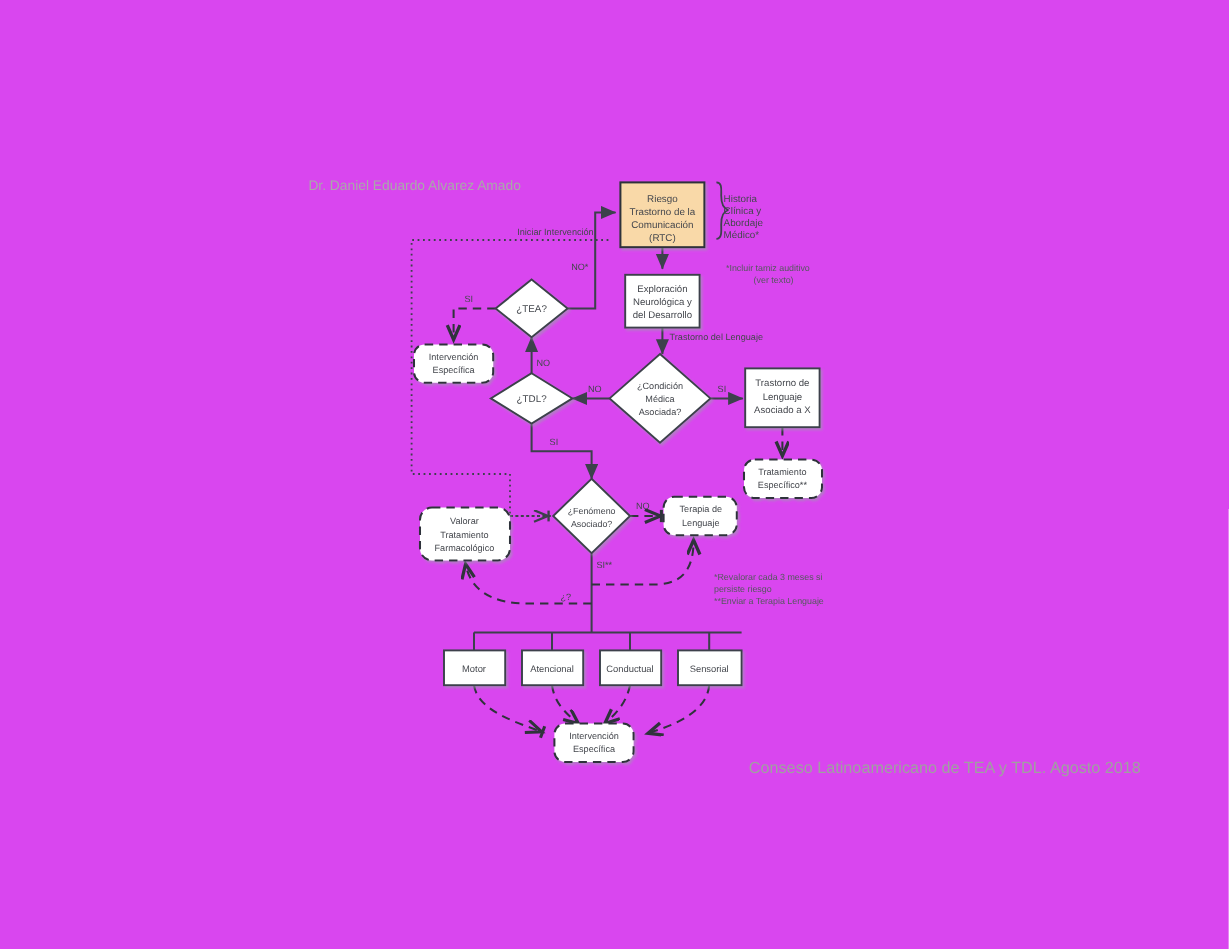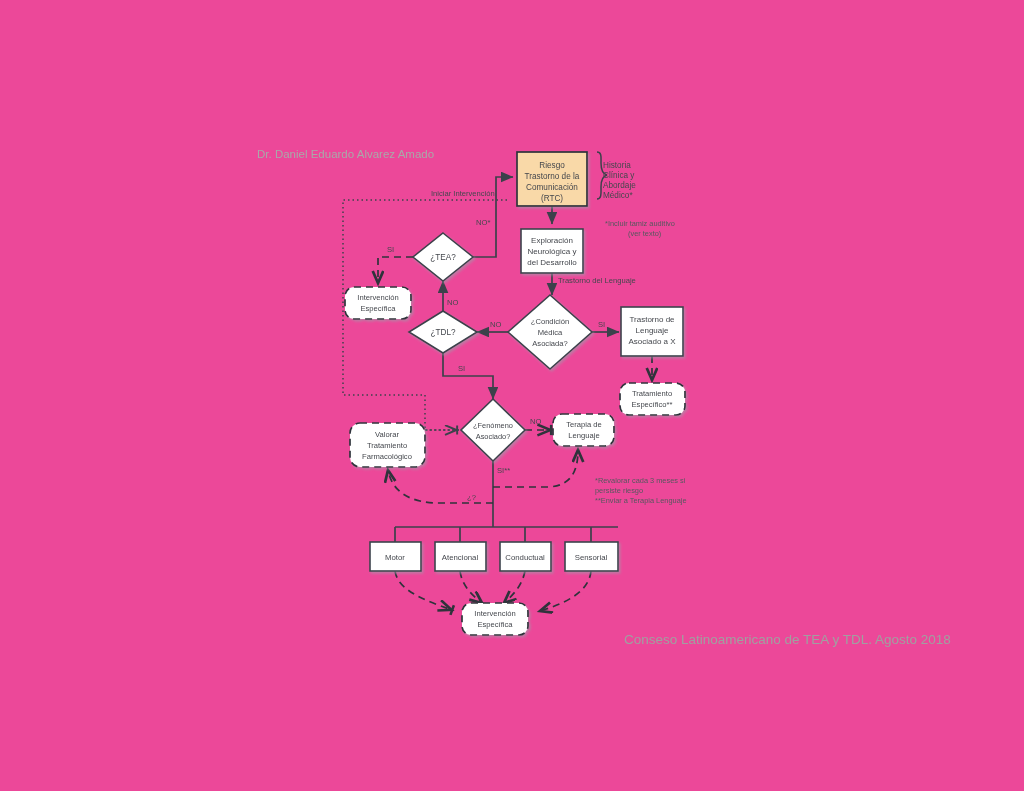--- a/index.html
+++ b/index.html
@@ -4,21 +4,21 @@
 <style>
   html, body {
     margin: 0;
     padding: 0;
     background: #ffffff;
   }
   #canvas {
     position: relative;
     width: 1024px;
     height: 791px;
-    background: #ec4899;
+    background: #d946ef;
     overflow: hidden;
     font-family: "Liberation Sans", sans-serif;
   }
   #flow-svg {
     position: absolute;
     left: 0;
     top: 0;
     width: 1024px;
     height: 791px;
   }

